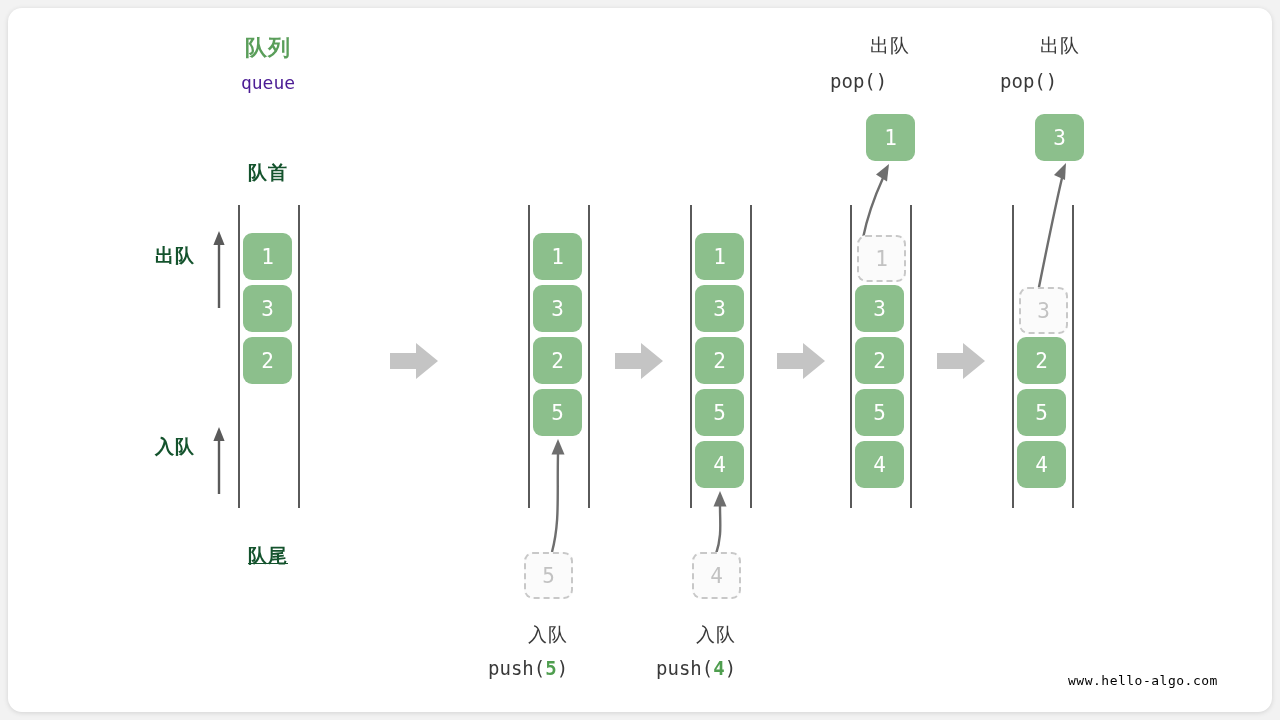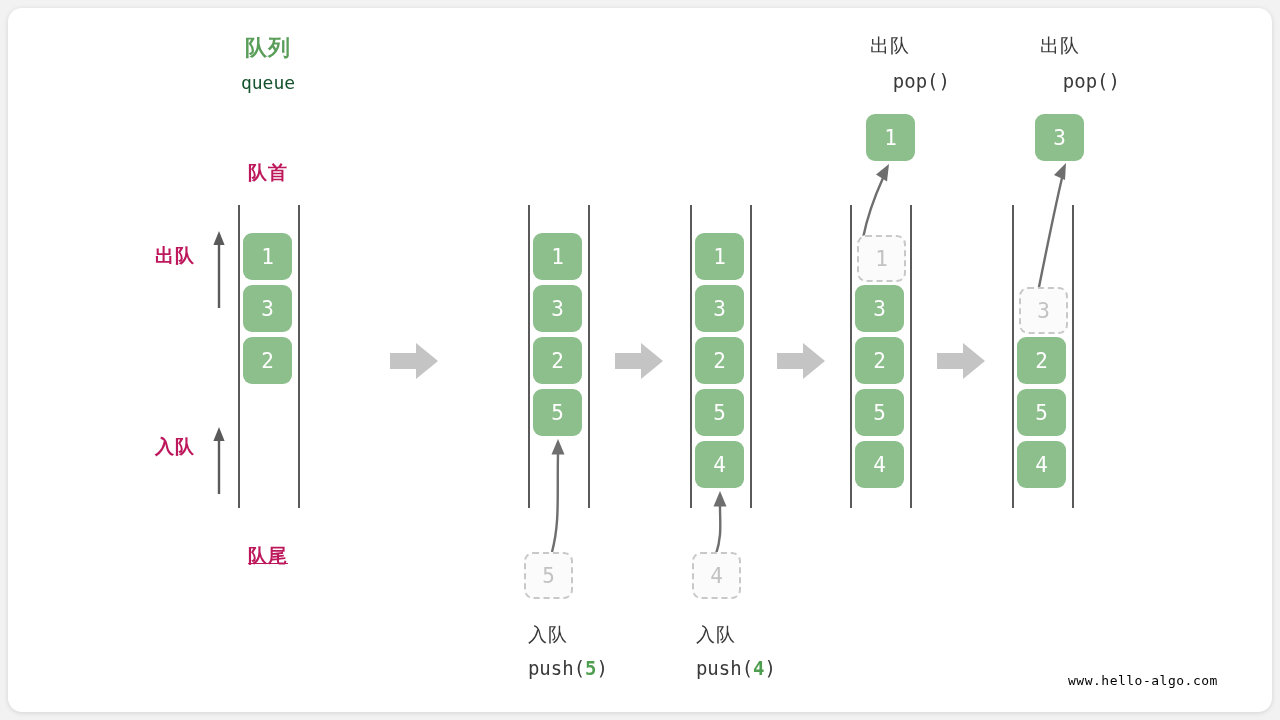--- a/index.html
+++ b/index.html
@@ -18,32 +18,32 @@
   }
   .abs{position:absolute;}
 
   
   .title-cn{
     font-size:22px;font-weight:bold;color:#5a9e5a;
     letter-spacing:1px;text-align:center;
   }
   .title-en{
     font-family:"DejaVu Sans Mono","Liberation Mono",monospace;
-    font-size:18px;color:#14532d;text-align:center;
+    font-size:18px;color:#4c1d95;text-align:center;
   }
   .label-bold{
-    font-size:19px;font-weight:bold;color:#be185d;
+    font-size:19px;font-weight:bold;color:#14532d;
     text-align:center;letter-spacing:1px;
   }
   .op-cn{
     font-size:19px;color:#3a3a3a;text-align:center;letter-spacing:1px;
   }
   .op-code{
     font-family:"DejaVu Sans Mono","Liberation Mono",monospace;
-    font-size:19px;color:#3a3a3a;text-align:right;white-space:pre;
+    font-size:19px;color:#3a3a3a;text-align:left;white-space:pre;
   }
   .op-code b{color:#4f9e4f;font-weight:bold;}
   .watermark{
     font-family:"DejaVu Sans Mono","Liberation Mono",monospace;
     font-size:13px;color:#000000;letter-spacing:.5px;
   }
 
   
   .rail{
     position:absolute;width:1.6px;background:#5a5a5a;

